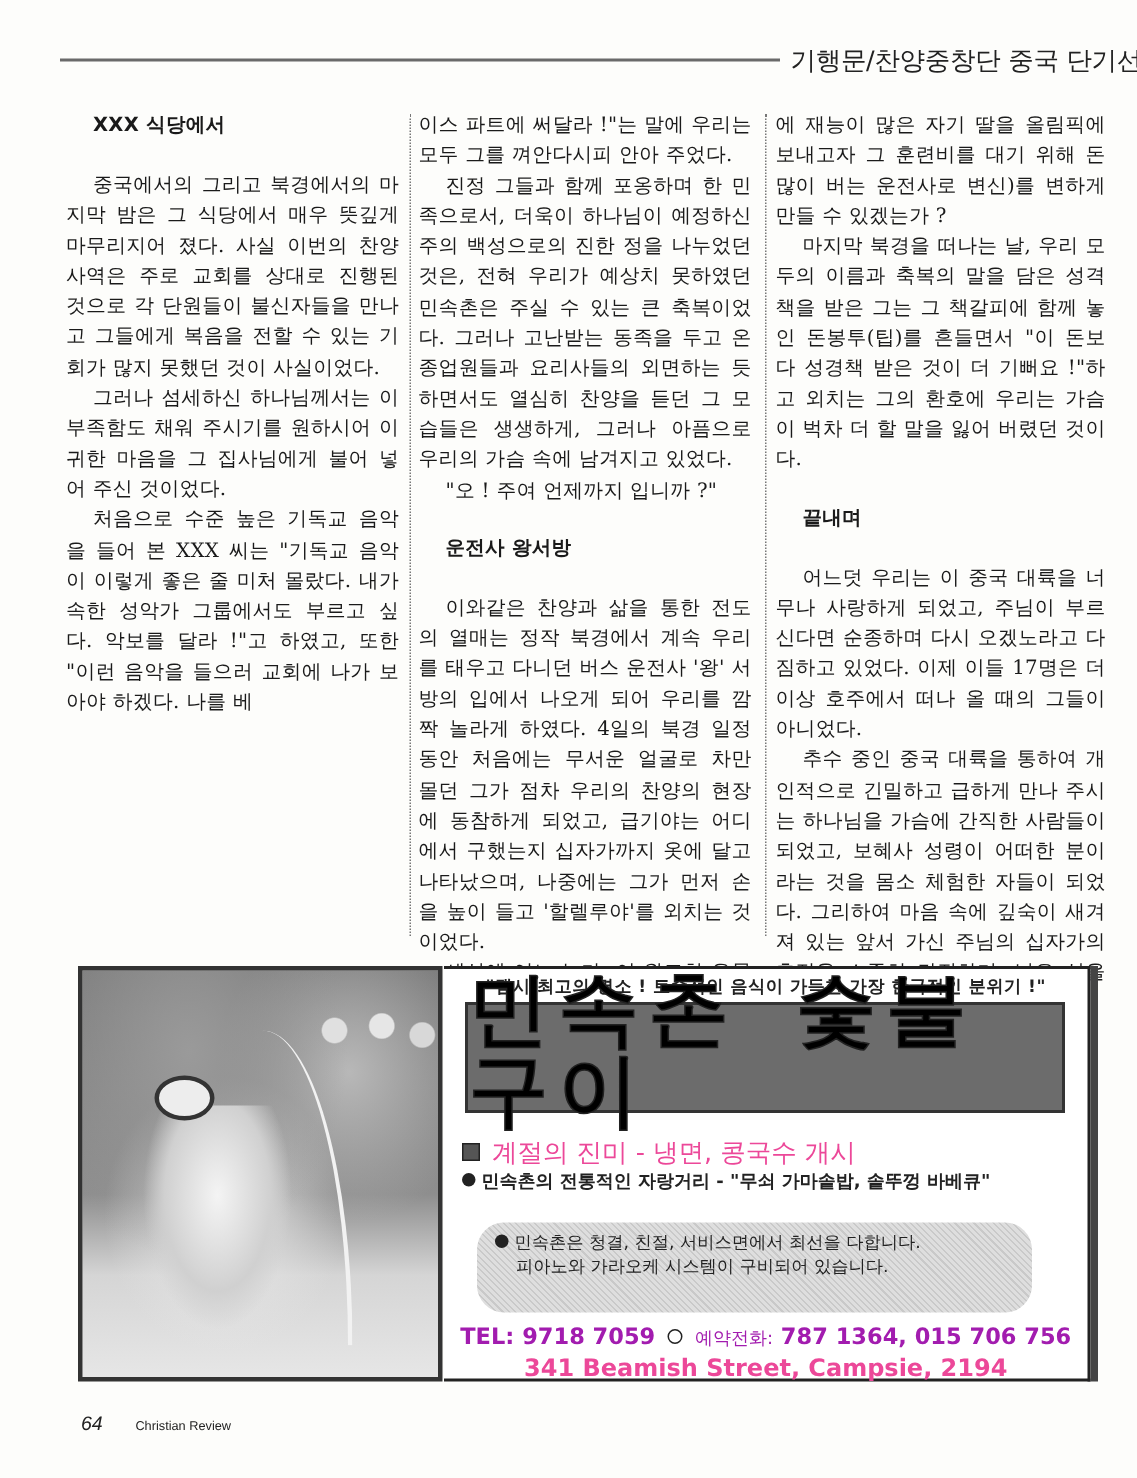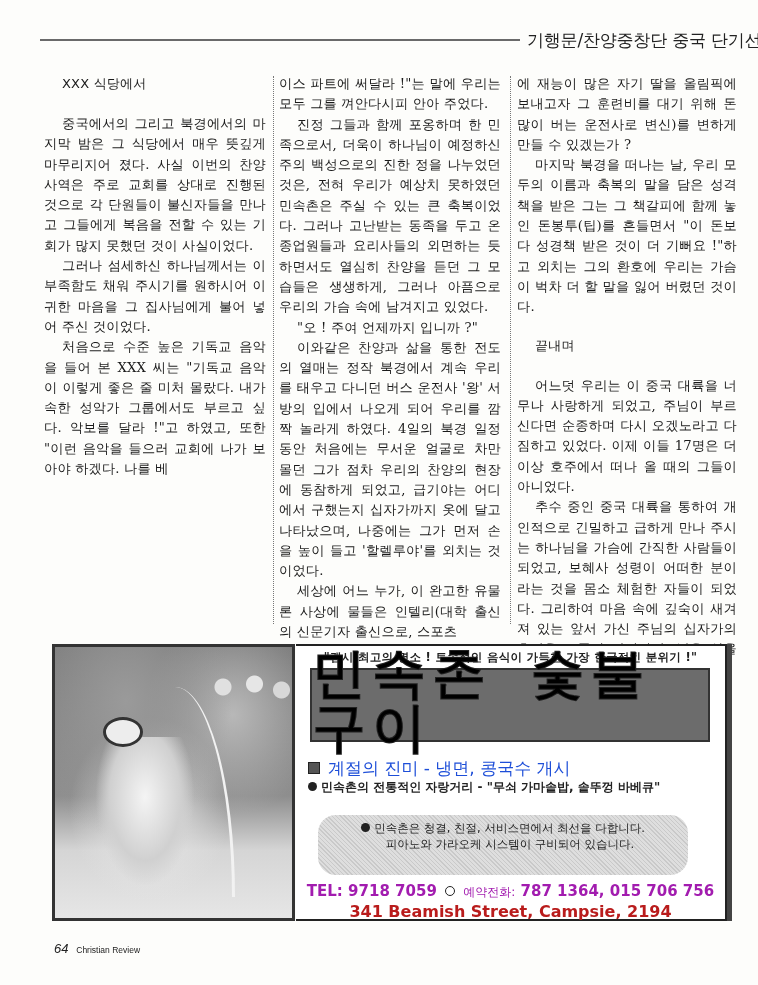--- a/index.html
+++ b/index.html
@@ -10,21 +10,21 @@
   .header-title { position: absolute; left: 527px; top: 29px; font-family: "DejaVu Sans", sans-serif; font-size: 17px; font-weight: normal; color: #222; white-space: nowrap; letter-spacing: -0.2px; }
 
   .col { position: absolute; top: 74px; font-size: 13.2px; line-height: 20.3px; text-align: justify; letter-spacing: 0.2px; }
   .col1 { left: 44px; width: 222px; }
   .col2 { left: 279px; width: 222px; }
   .col3 { left: 517px; width: 220px; }
   .col-divider { position: absolute; width: 0; border-left: 1px dotted #777; }
   .div1 { left: 273px; top: 76px; height: 548px; }
   .div2 { left: 510px; top: 76px; height: 548px; }
 
-  .sec-head { font-family: "DejaVu Sans", sans-serif; font-weight: normal; font-size: 13px; padding-left: 18px; margin: 0 0 20px 0; height: 20px; }
+  .sec-head { font-family: "DejaVu Sans", sans-serif; font-weight: bold; font-size: 13px; padding-left: 18px; margin: 0 0 20px 0; height: 20px; }
   .sec-head.spaced { margin-top: 18px; }
   .p { text-indent: 18px; }
   .p.noindent { text-indent: 0; }
   .quote { padding-left: 18px; }
 
   .byline-name { font-family: "DejaVu Sans", sans-serif; font-weight: bold; font-size: 12.5px; margin-top: 18px; line-height: 16px; }
   .byline-org { font-family: "DejaVu Sans", sans-serif; font-size: 10.5px; line-height: 14px; color: #333; }
 
   
   .ad-photo { position: absolute; left: 52px; top: 644px; width: 243px; height: 277px; border: 3px solid #333; background:
@@ -35,34 +35,34 @@
   .ad-photo .figure { position: absolute; left: 40px; top: 90px; width: 100px; height: 150px; background: radial-gradient(ellipse at 50% 40%, #f4f4f4 0%, #d0d0d0 50%, transparent 70%); }
   .ad-photo .hat { position: absolute; left: 48px; top: 70px; width: 40px; height: 30px; border-radius: 50%; background: #ededed; border: 3px solid #333; }
   .ad-photo .ribbon { position: absolute; left: 120px; top: 40px; width: 60px; height: 210px; border-right: 3px solid #f2f2f2; border-radius: 0 100% 0 0 / 0 100% 0 0; }
   .ad-photo .crowd { position: absolute; left: 150px; top: 10px; width: 90px; height: 60px; background: radial-gradient(circle at 20% 50%, #e0e0e0 0 8px, transparent 9px), radial-gradient(circle at 55% 45%, #e6e6e6 0 8px, transparent 9px), radial-gradient(circle at 85% 55%, #d8d8d8 0 8px, transparent 9px); }
 
   .ad-box { position: absolute; left: 296px; top: 644px; width: 431px; height: 277px; border: 2px solid #222; border-left: none; background: #fff; }
   .ad-right-edge { position: absolute; left: 727px; top: 644px; width: 5px; height: 277px; background: #444; }
   .ad-tagline { position: absolute; left: 0; top: 4px; width: 100%; text-align: center; font-family: "DejaVu Sans", sans-serif; font-size: 11.5px; font-weight: bold; color: #222; letter-spacing: 0.3px; }
   .ad-banner { position: absolute; left: 14px; top: 22px; width: 400px; height: 74px; background: #6c6c6c; border: 2px solid #333; display: flex; align-items: center; justify-content: center; }
   .ad-banner span { font-family: Liberation Mono, monospace; font-size: 54px; color: #000000; letter-spacing: 6px; -webkit-text-stroke: 2px #222; paint-order: stroke fill; line-height: 1; }
-  .ad-line1 { position: absolute; left: 12px; top: 111px; font-family: "DejaVu Sans", sans-serif; font-size: 17px; color: #1d4ed8; white-space: nowrap; }
+  .ad-line1 { position: absolute; left: 12px; top: 111px; font-family: "DejaVu Sans", sans-serif; font-size: 17px; color: #ec4899; white-space: nowrap; }
   .ad-line1 .sq { display: inline-block; width: 12px; height: 12px; background: #555; border: 1px solid #222; margin-right: 8px; vertical-align: 0px; }
   .ad-line2 { position: absolute; left: 12px; top: 133px; font-family: "DejaVu Sans", sans-serif; font-size: 12px; font-weight: bold; color: #222; white-space: nowrap; }
   .dot { display: inline-block; width: 9px; height: 9px; border-radius: 50%; background: #222; margin-right: 4px; vertical-align: 0; }
   .ad-gray { position: absolute; left: 22px; top: 169px; width: 370px; height: 60px; border-radius: 18px; background: repeating-linear-gradient(45deg, #c9c9c9 0 1px, #dedede 1px 3px); padding: 5px 12px; font-family: "DejaVu Sans", sans-serif; font-size: 11.5px; line-height: 16px; color: #222; }
-  .ad-gray div { white-space: nowrap; text-align: center; }
+  .ad-gray div { white-space: nowrap; }
   .ad-gray .cont { padding-left: 14px; }
   .ad-tel { position: absolute; left: 0; top: 236px; width: 100%; text-align: center; font-family: "DejaVu Sans", sans-serif; font-size: 15px; font-weight: bold; color: #a21caf; white-space: nowrap; }
   .ad-tel .small { font-weight: normal; font-size: 12px; }
   .ad-tel .circ { display: inline-block; width: 10px; height: 10px; border-radius: 50%; border: 1.5px solid #222; margin: 0 3px; vertical-align: 0; }
-  .ad-addr { position: absolute; left: 0; top: 256px; width: 100%; text-align: center; font-family: "DejaVu Sans", sans-serif; font-size: 16px; font-weight: bold; color: #b91c1c; white-space: nowrap; }
+  .ad-addr { position: absolute; left: 0; top: 256px; width: 100%; text-align: center; font-family: "DejaVu Sans", sans-serif; font-size: 16px; font-weight: bold; color: #ec4899; white-space: nowrap; }
 
   .footer { position: absolute; left: 54px; top: 941px; font-family: "Liberation Sans", sans-serif; font-size: 10px; color: #222; }
-  .footer .num { font-size: 13px; font-style: italic; margin-right: 5px; }
+  .footer .num { font-size: 13px; font-style: italic; margin-right: 19px; }
   .footer .mag { font-size: 8.5px; }
 </style>
 </head>
 <body>
 
 <div class="header-rule"></div>
 <div class="header-title">기행문/찬양중창단 중국 단기선교</div>
 
 <div class="col-divider div1"></div>
 <div class="col-divider div2"></div>
@@ -71,20 +71,21 @@
   <div class="sec-head">XXX 식당에서</div>
   <div class="p">중국에서의 그리고 북경에서의 마지막 밤은 그 식당에서 매우 뜻깊게 마무리지어 졌다. 사실 이번의 찬양 사역은 주로 교회를 상대로 진행된 것으로 각 단원들이 불신자들을 만나고 그들에게 복음을 전할 수 있는 기회가 많지 못했던 것이 사실이었다.</div>
   <div class="p">그러나 섬세하신 하나님께서는 이 부족함도 채워 주시기를 원하시어 이 귀한 마음을 그 집사님에게 불어 넣어 주신 것이었다.</div>
   <div class="p">처음으로 수준 높은 기독교 음악을 들어 본 XXX 씨는 "기독교 음악이 이렇게 좋은 줄 미처 몰랐다. 내가 속한 성악가 그룹에서도 부르고 싶다. 악보를 달라 !"고 하였고, 또한 "이런 음악을 들으러 교회에 나가 보아야 하겠다. 나를 베</div>
 </div>
 
 <div class="col col2">
   <div class="p noindent">이스 파트에 써달라 !"는 말에 우리는 모두 그를 껴안다시피 안아 주었다.</div>
   <div class="p">진정 그들과 함께 포옹하며 한 민족으로서, 더욱이 하나님이 예정하신 주의 백성으로의 진한 정을 나누었던 것은, 전혀 우리가 예상치 못하였던 민속촌은 주실 수 있는 큰 축복이었다. 그러나 고난받는 동족을 두고 온 종업원들과 요리사들의 외면하는 듯 하면서도 열심히 찬양을 듣던 그 모습들은 생생하게, 그러나 아픔으로 우리의 가슴 속에 남겨지고 있었다.</div>
   <div class="quote">"오 ! 주여 언제까지 입니까 ?"</div>
+  <div class="sec-head spaced">운전사 왕서방</div>
   <div class="p">이와같은 찬양과 삶을 통한 전도의 열매는 정작 북경에서 계속 우리를 태우고 다니던 버스 운전사 '왕' 서방의 입에서 나오게 되어 우리를 깜짝 놀라게 하였다. 4일의 북경 일정 동안 처음에는 무서운 얼굴로 차만 몰던 그가 점차 우리의 찬양의 현장에 동참하게 되었고, 급기야는 어디에서 구했는지 십자가까지 옷에 달고 나타났으며, 나중에는 그가 먼저 손을 높이 들고 '할렐루야'를 외치는 것이었다.</div>
   <div class="p">세상에 어느 누가, 이 완고한 유물론 사상에 물들은 인텔리(대학 출신의 신문기자 출신으로, 스포츠</div>
 </div>
 
 <div class="col col3">
   <div class="p noindent">에 재능이 많은 자기 딸을 올림픽에 보내고자 그 훈련비를 대기 위해 돈 많이 버는 운전사로 변신)를 변하게 만들 수 있겠는가 ?</div>
   <div class="p">마지막 북경을 떠나는 날, 우리 모두의 이름과 축복의 말을 담은 성격책을 받은 그는 그 책갈피에 함께 놓인 돈봉투(팁)를 흔들면서 "이 돈보다 성경책 받은 것이 더 기뻐요 !"하고 외치는 그의 환호에 우리는 가슴이 벅차 더 할 말을 잃어 버렸던 것이다.</div>
   <div class="sec-head spaced">끝내며</div>
   <div class="p">어느덧 우리는 이 중국 대륙을 너무나 사랑하게 되었고, 주님이 부르신다면 순종하며 다시 오겠노라고 다짐하고 있었다. 이제 이들 17명은 더 이상 호주에서 떠나 올 때의 그들이 아니었다.</div>
   <div class="p">추수 중인 중국 대륙을 통하여 개인적으로 긴밀하고 급하게 만나 주시는 하나님을 가슴에 간직한 사람들이 되었고, 보혜사 성령이 어떠한 분이라는 것을 몸소 체험한 자들이 되었다. 그리하여 마음 속에 깊숙이 새겨져 있는 앞서 가신 주님의 십자가의 흔적을 소중히 간직하며, 남은 삶을 온전한 산 제사로 드릴 것이었다. †</div>

